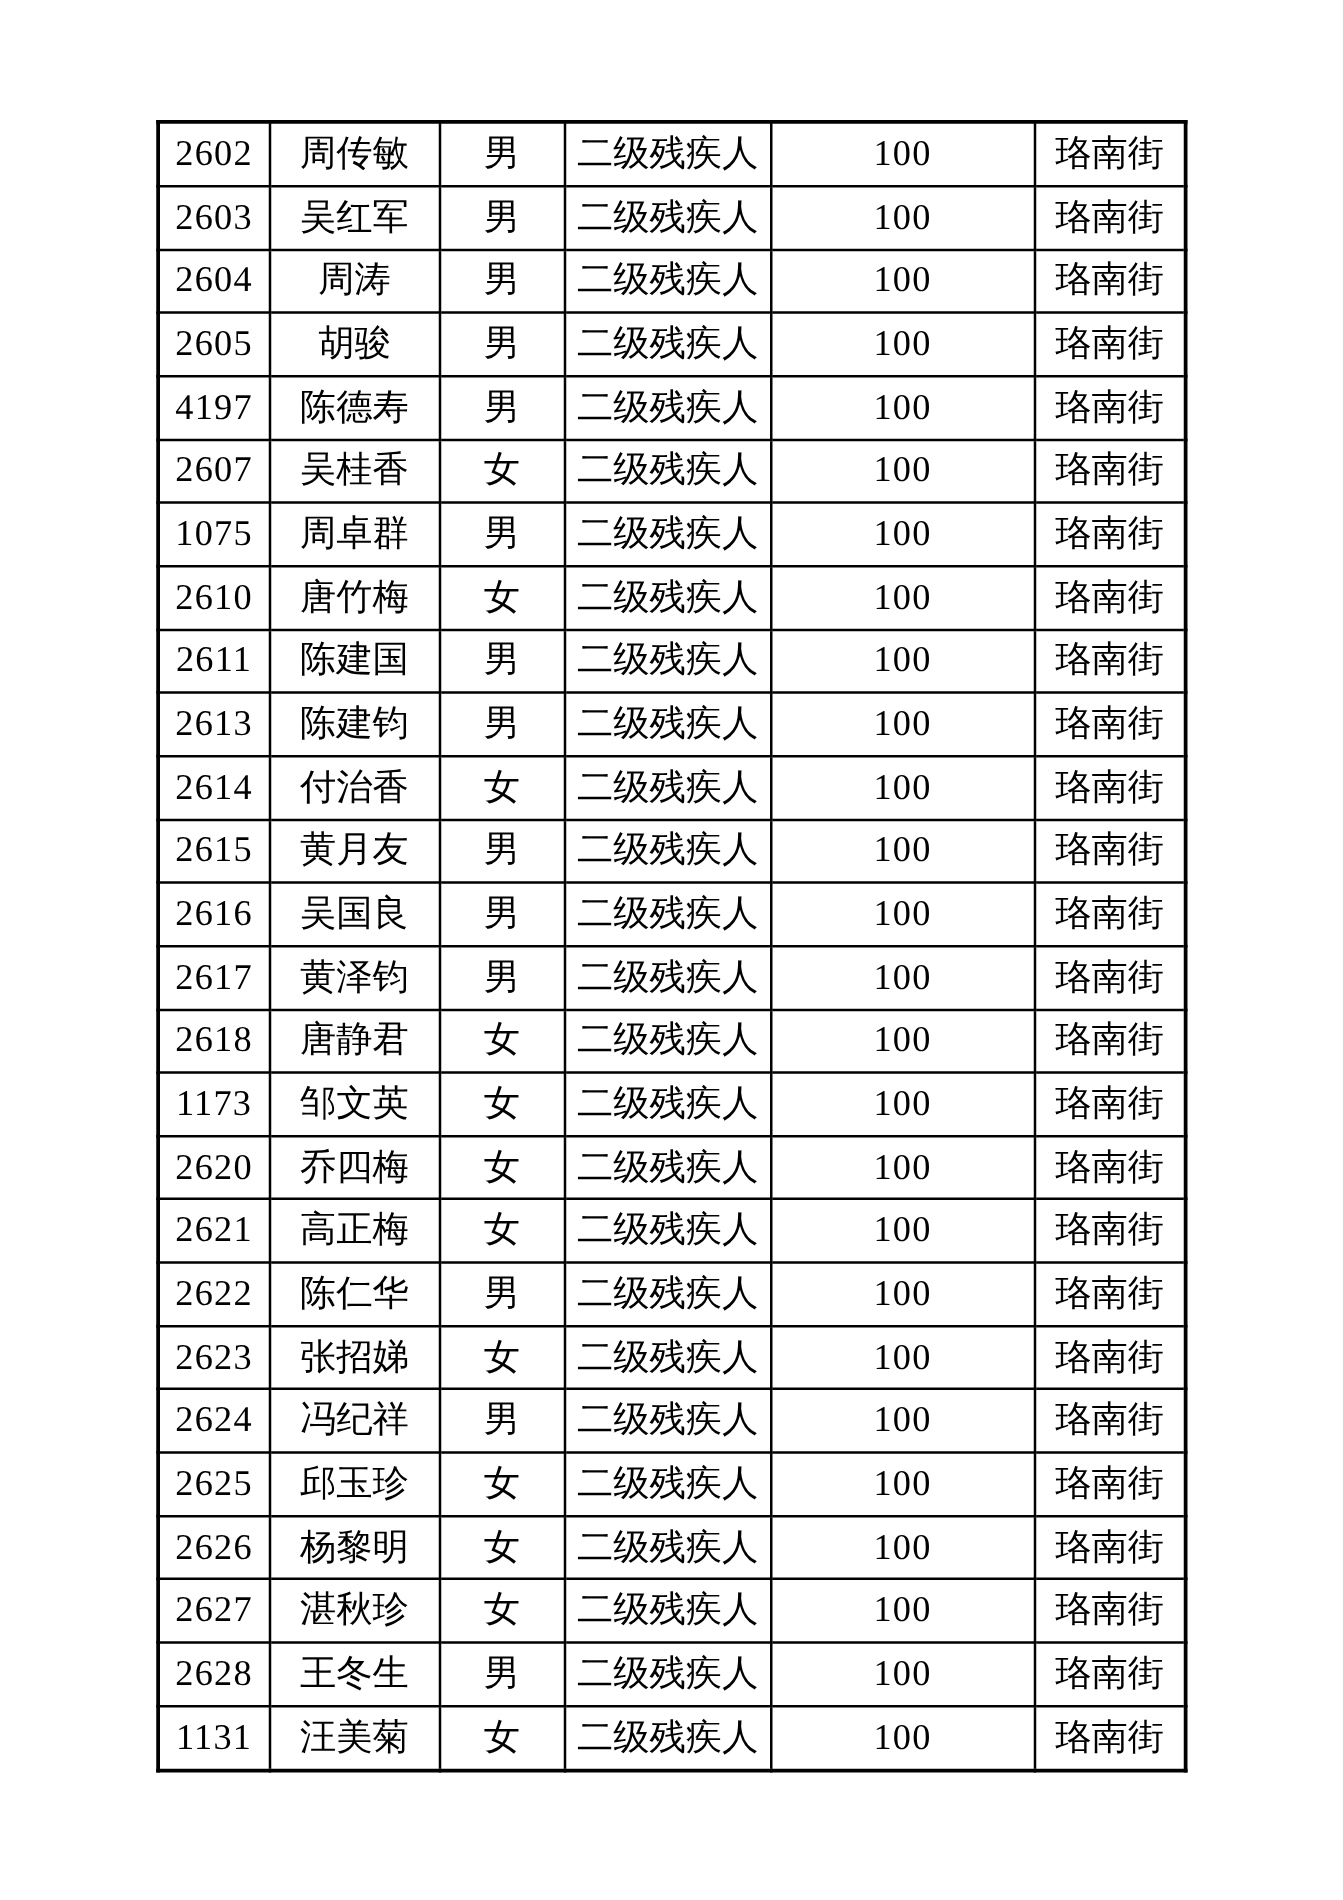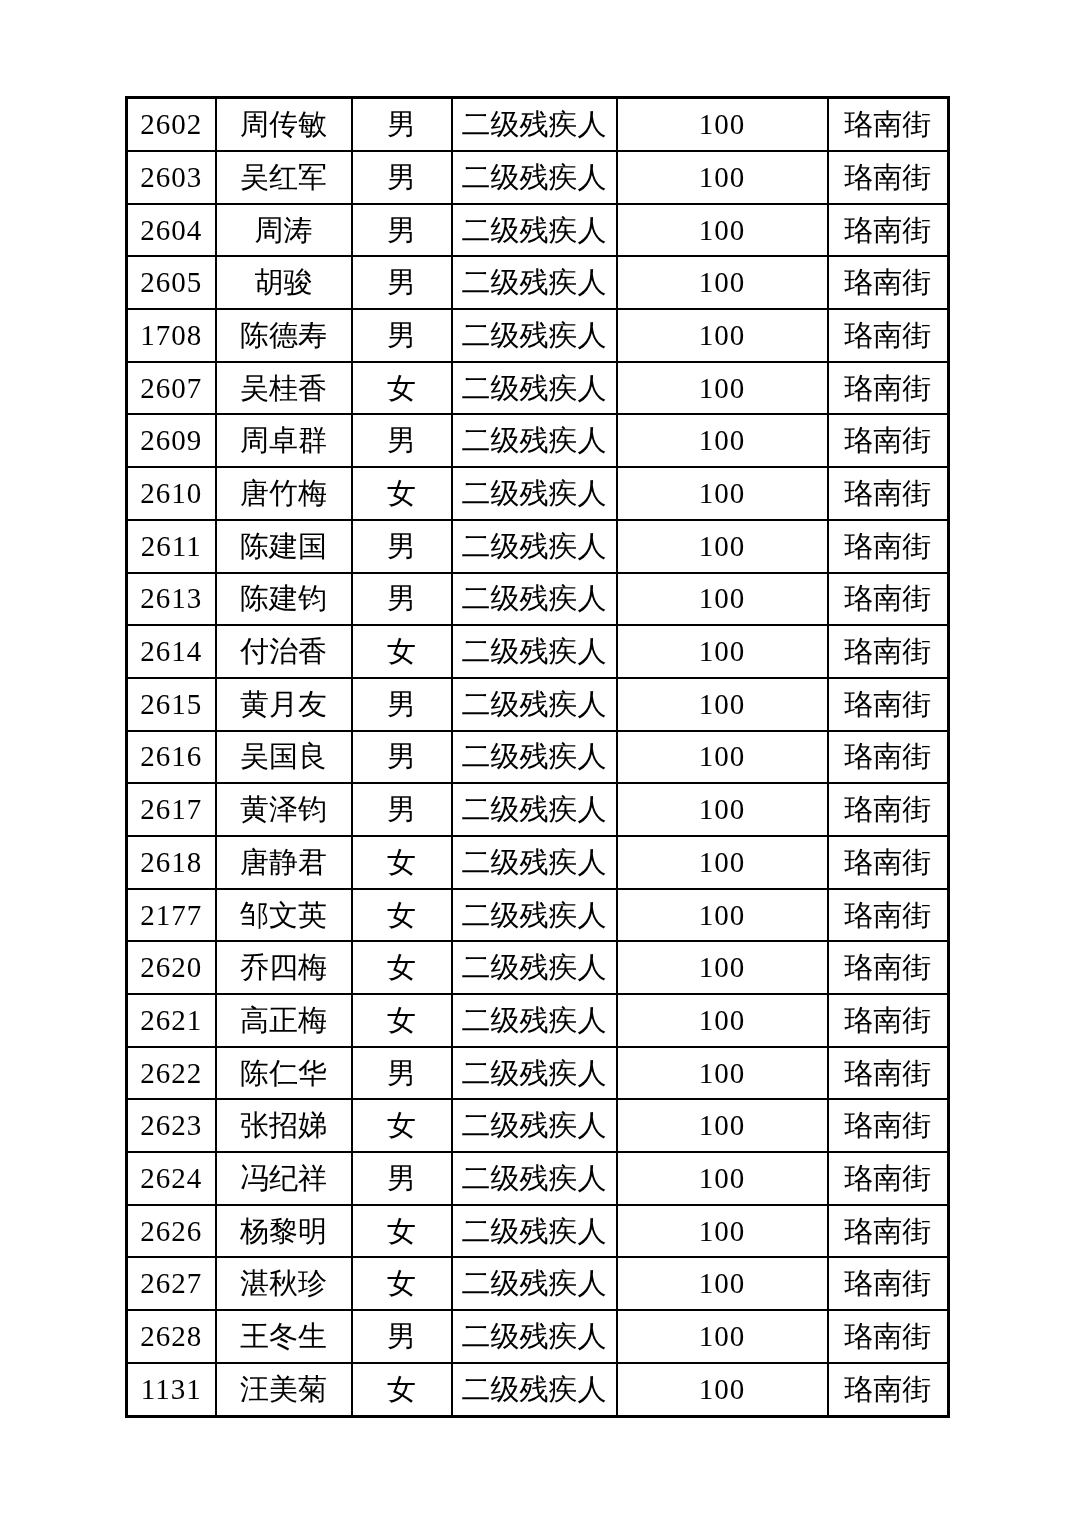--- a/index.html
+++ b/index.html
@@ -82,37 +82,37 @@
         </tr>
         <tr>
           <td class="num">2605</td>
           <td>胡骏</td>
           <td>男</td>
           <td>二级残疾人</td>
           <td class="num">100</td>
           <td>珞南街</td>
         </tr>
         <tr>
-          <td class="num">1708</td>
+          <td class="num">4197</td>
           <td>陈德寿</td>
           <td>男</td>
           <td>二级残疾人</td>
           <td class="num">100</td>
           <td>珞南街</td>
         </tr>
         <tr>
           <td class="num">2607</td>
           <td>吴桂香</td>
           <td>女</td>
           <td>二级残疾人</td>
           <td class="num">100</td>
           <td>珞南街</td>
         </tr>
         <tr>
-          <td class="num">2609</td>
+          <td class="num">1075</td>
           <td>周卓群</td>
           <td>男</td>
           <td>二级残疾人</td>
           <td class="num">100</td>
           <td>珞南街</td>
         </tr>
         <tr>
           <td class="num">2610</td>
           <td>唐竹梅</td>
           <td>女</td>
@@ -170,21 +170,21 @@
         </tr>
         <tr>
           <td class="num">2618</td>
           <td>唐静君</td>
           <td>女</td>
           <td>二级残疾人</td>
           <td class="num">100</td>
           <td>珞南街</td>
         </tr>
         <tr>
-          <td class="num">2177</td>
+          <td class="num">1173</td>
           <td>邹文英</td>
           <td>女</td>
           <td>二级残疾人</td>
           <td class="num">100</td>
           <td>珞南街</td>
         </tr>
         <tr>
           <td class="num">2620</td>
           <td>乔四梅</td>
           <td>女</td>
@@ -213,20 +213,28 @@
           <td>张招娣</td>
           <td>女</td>
           <td>二级残疾人</td>
           <td class="num">100</td>
           <td>珞南街</td>
         </tr>
         <tr>
           <td class="num">2624</td>
           <td>冯纪祥</td>
           <td>男</td>
+          <td>二级残疾人</td>
+          <td class="num">100</td>
+          <td>珞南街</td>
+        </tr>
+        <tr>
+          <td class="num">2625</td>
+          <td>邱玉珍</td>
+          <td>女</td>
           <td>二级残疾人</td>
           <td class="num">100</td>
           <td>珞南街</td>
         </tr>
         <tr>
           <td class="num">2626</td>
           <td>杨黎明</td>
           <td>女</td>
           <td>二级残疾人</td>
           <td class="num">100</td>

